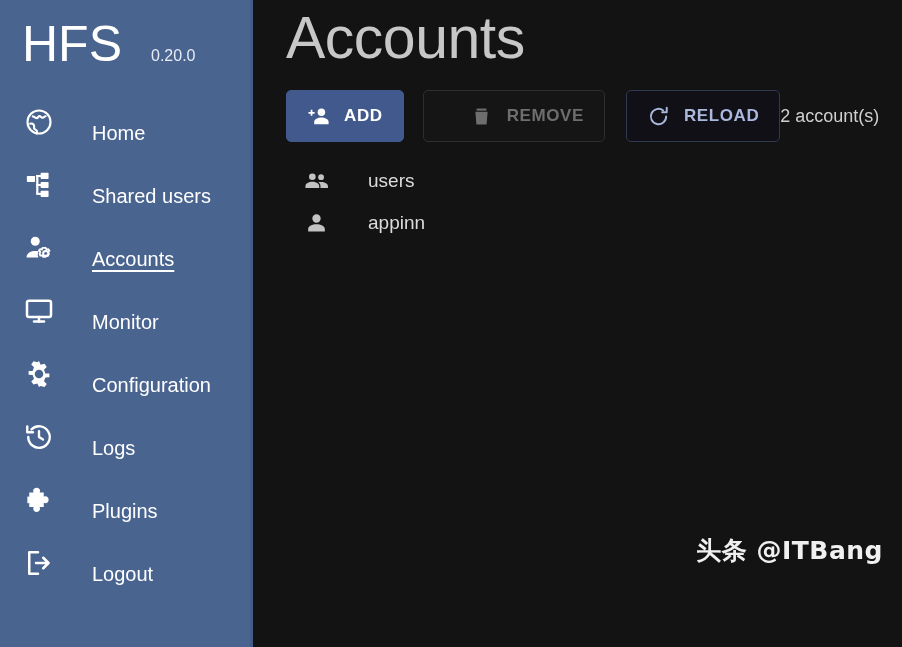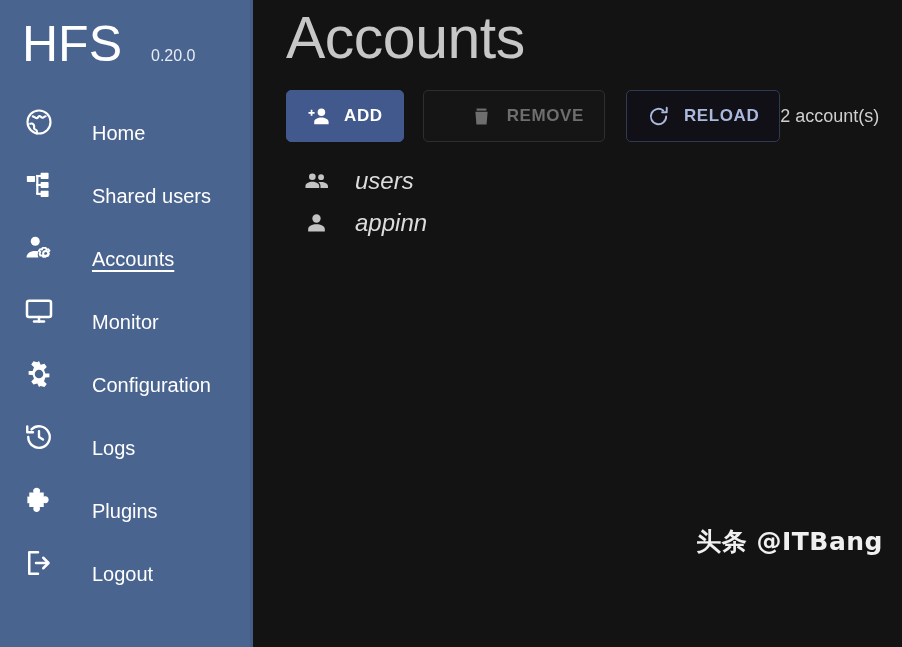--- a/index.html
+++ b/index.html
@@ -165,30 +165,29 @@
   .account-icon {
     width: 30px;
     height: 30px;
     flex: 0 0 30px;
     display: flex;
     align-items: center;
     justify-content: center;
     color: #c3c3c3;
   }
   .account-name {
-    margin-left: 24px;
-    font-size: 24px;
+    margin-left: 37px;
+    font-size: 19px;
     color: #dcdcdc;
-    font-style: italic;
   }
 
   .watermark {
     position: absolute;
     right: 19px;
-    bottom: 18px;
+    bottom: 9px;
     font-size: 25px;
     color: #f0f0f0;
     font-weight: bold;
     letter-spacing: 0.5px;
     white-space: nowrap;
     font-family: "DejaVu Sans", sans-serif;
   }
 </style>
 </head>
 <body>

